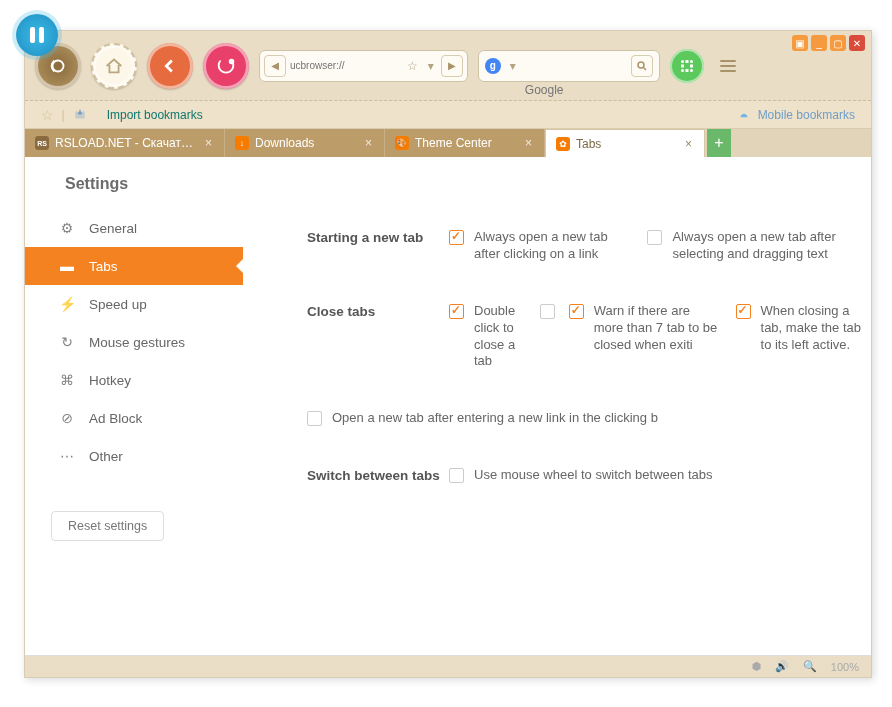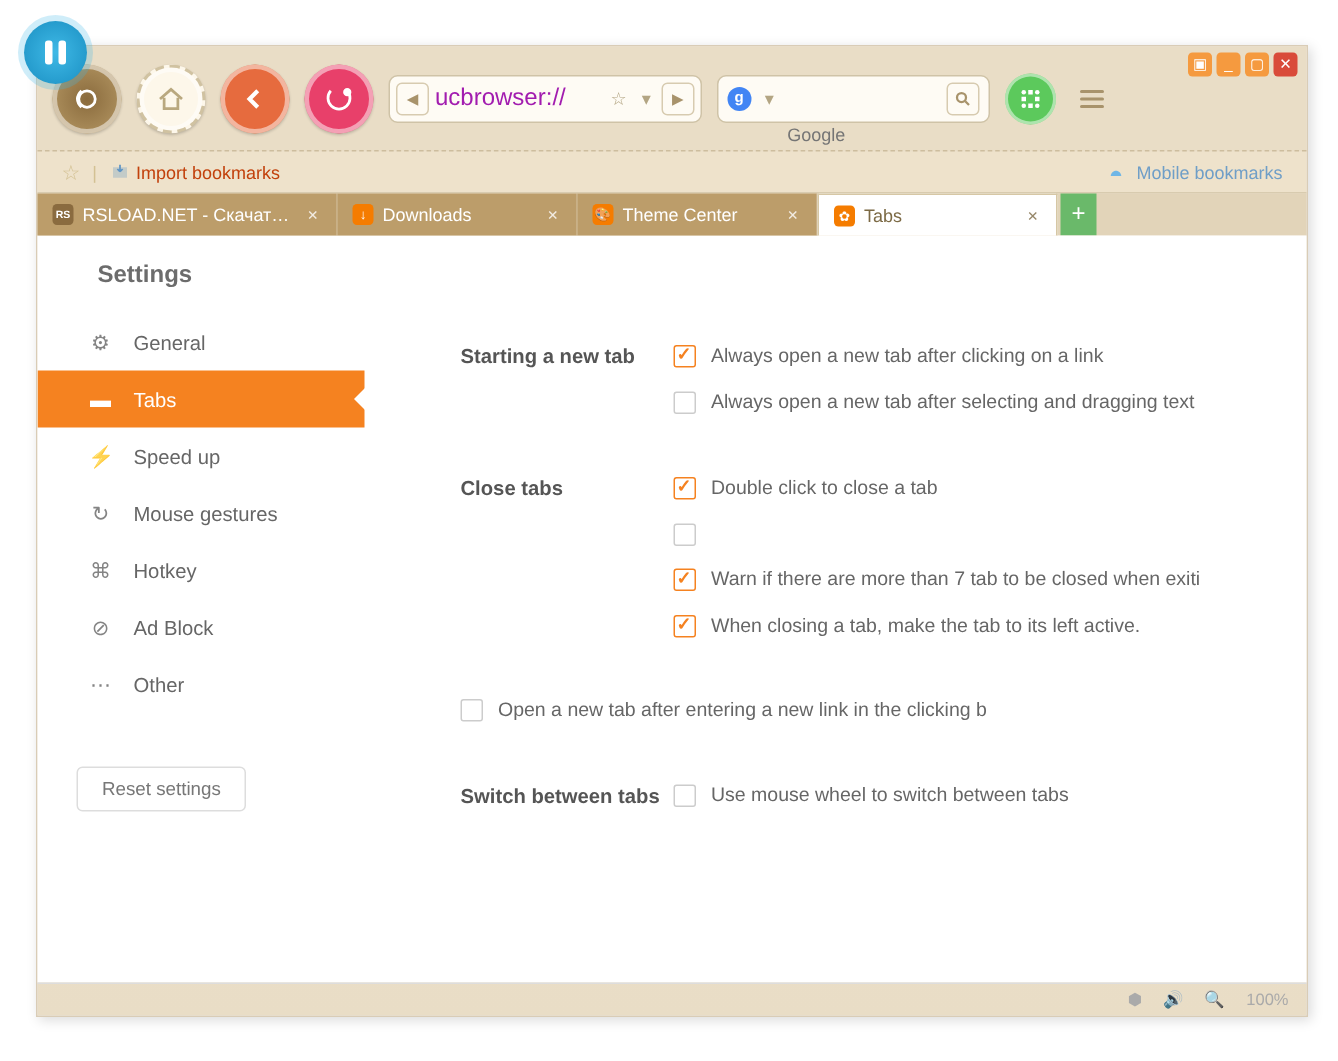--- a/index.html
+++ b/index.html
@@ -59,21 +59,21 @@
   .addr-nav {
     width: 22px; height: 22px;
     border: 1px solid #d7cbb0;
     border-radius: 4px;
     display:flex;align-items:center;justify-content:center;
     color:#a8936b;
     cursor:pointer;
     font-size:10px;
   }
   .addr-url {
-    width: 110px; color:#a21caf; font-size: 16px;
+    width: 110px; color:#737373; font-size: 10px;
     border:none; background:transparent; outline:none;
   }
   .addr-star, .addr-chev, .addr-go {
     font-size: 12px; color:#b3a583; cursor:pointer; padding:0 3px;
   }
   .search-group {
     display:flex; align-items:center;
     background:#fefbf4; border:1px solid #cfc3a7;
     border-radius:6px; height:32px; padding:0 6px; gap:6px;
   }
@@ -196,21 +196,21 @@
   }
   
   .content {
     flex:1; padding: 22px 0 0 34px; overflow:auto;
   }
   .sec { display:flex; margin-bottom: 40px; margin-left: 30px; }
   .sec-label {
     width: 142px; font-weight:bold; font-size:13.5px; color:#555;
     line-height:1.4;
   }
-  .sec-opts { flex:1; display:flex; flex-direction:column; gap:14px; }
+  .sec-opts { flex:1; display:flex; flex-direction:row; gap:14px; }
   .opt {
     display:flex; align-items:flex-start; gap:10px;
     font-size:13px; color:#666; line-height:1.3;
   }
   .chk {
     width:15px; height:15px; border:1px solid #ccc; border-radius:2px;
     flex:0 0 15px; cursor:pointer; position:relative; background:#fff;
     margin-top:1px;
   }
   .chk.checked { border-color:#f58220; }
@@ -319,21 +319,21 @@
     <div class="menu-dots">
       <span></span>
         <span></span>
         <span></span>
     </div>
   </div>
 
   <div class="bm-bar">
     <span class="bm-star">☆</span>
     <span style="color:#d3c193">|</span>
-    <span style="color:#c2410c;display:flex;align-items:center;gap:4px;cursor:pointer">
+    <span style="color:#0f766e;display:flex;align-items:center;gap:20px;cursor:pointer">
       <svg width="14" height="14" viewBox="0 0 24 24" fill="#5f94c4">
           <path d="M4 6h16v12H4z" opacity=".3"></path>
           <path d="M12 3v8m0 0l-3-3m3 3l3-3" stroke="#5f94c4" stroke-width="2" fill="none"></path>
         </svg>
       <span>Import bookmarks</span>
     </span>
     <div class="bm-right">
       <svg width="16" height="14" viewBox="0 0 24 24" fill="#6fb6e6">
           <path d="M6 16c0-4 4-6 6-6s6 2 6 6H6z"></path>
         </svg>

